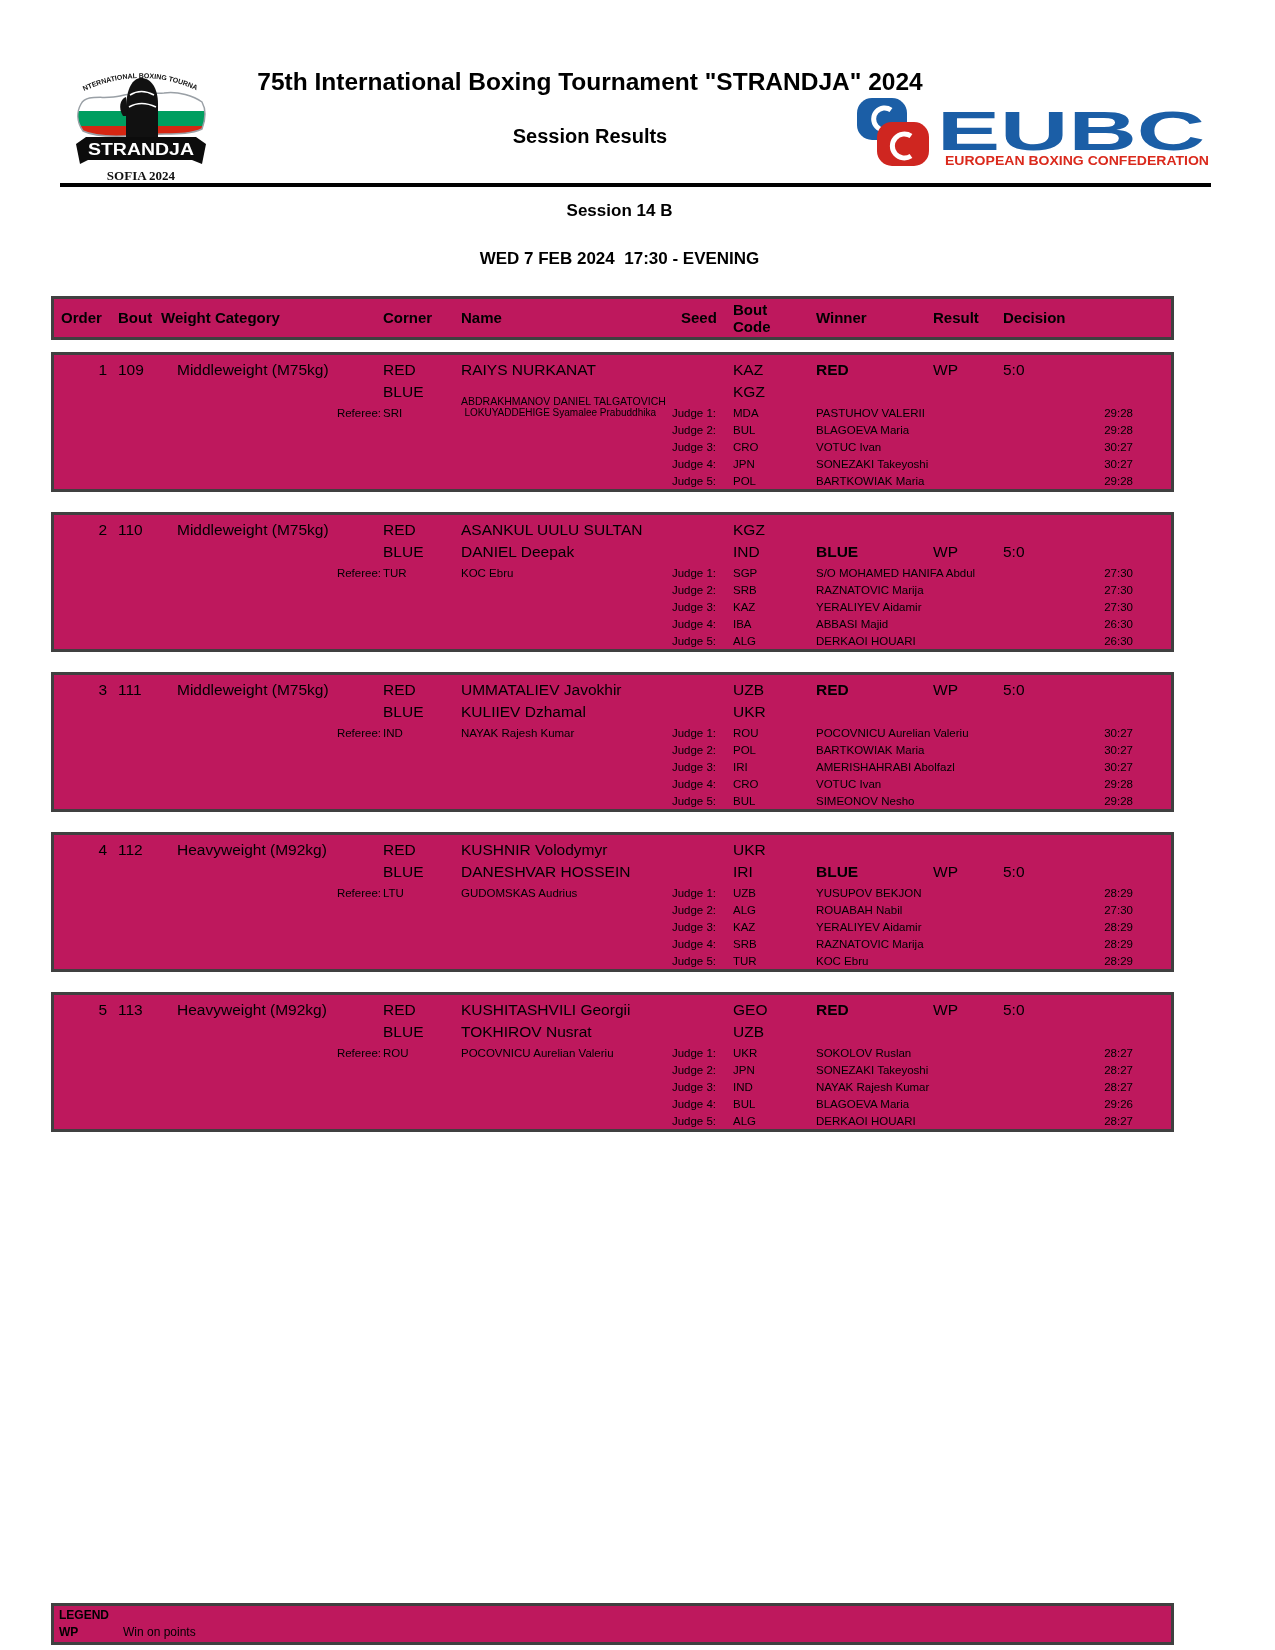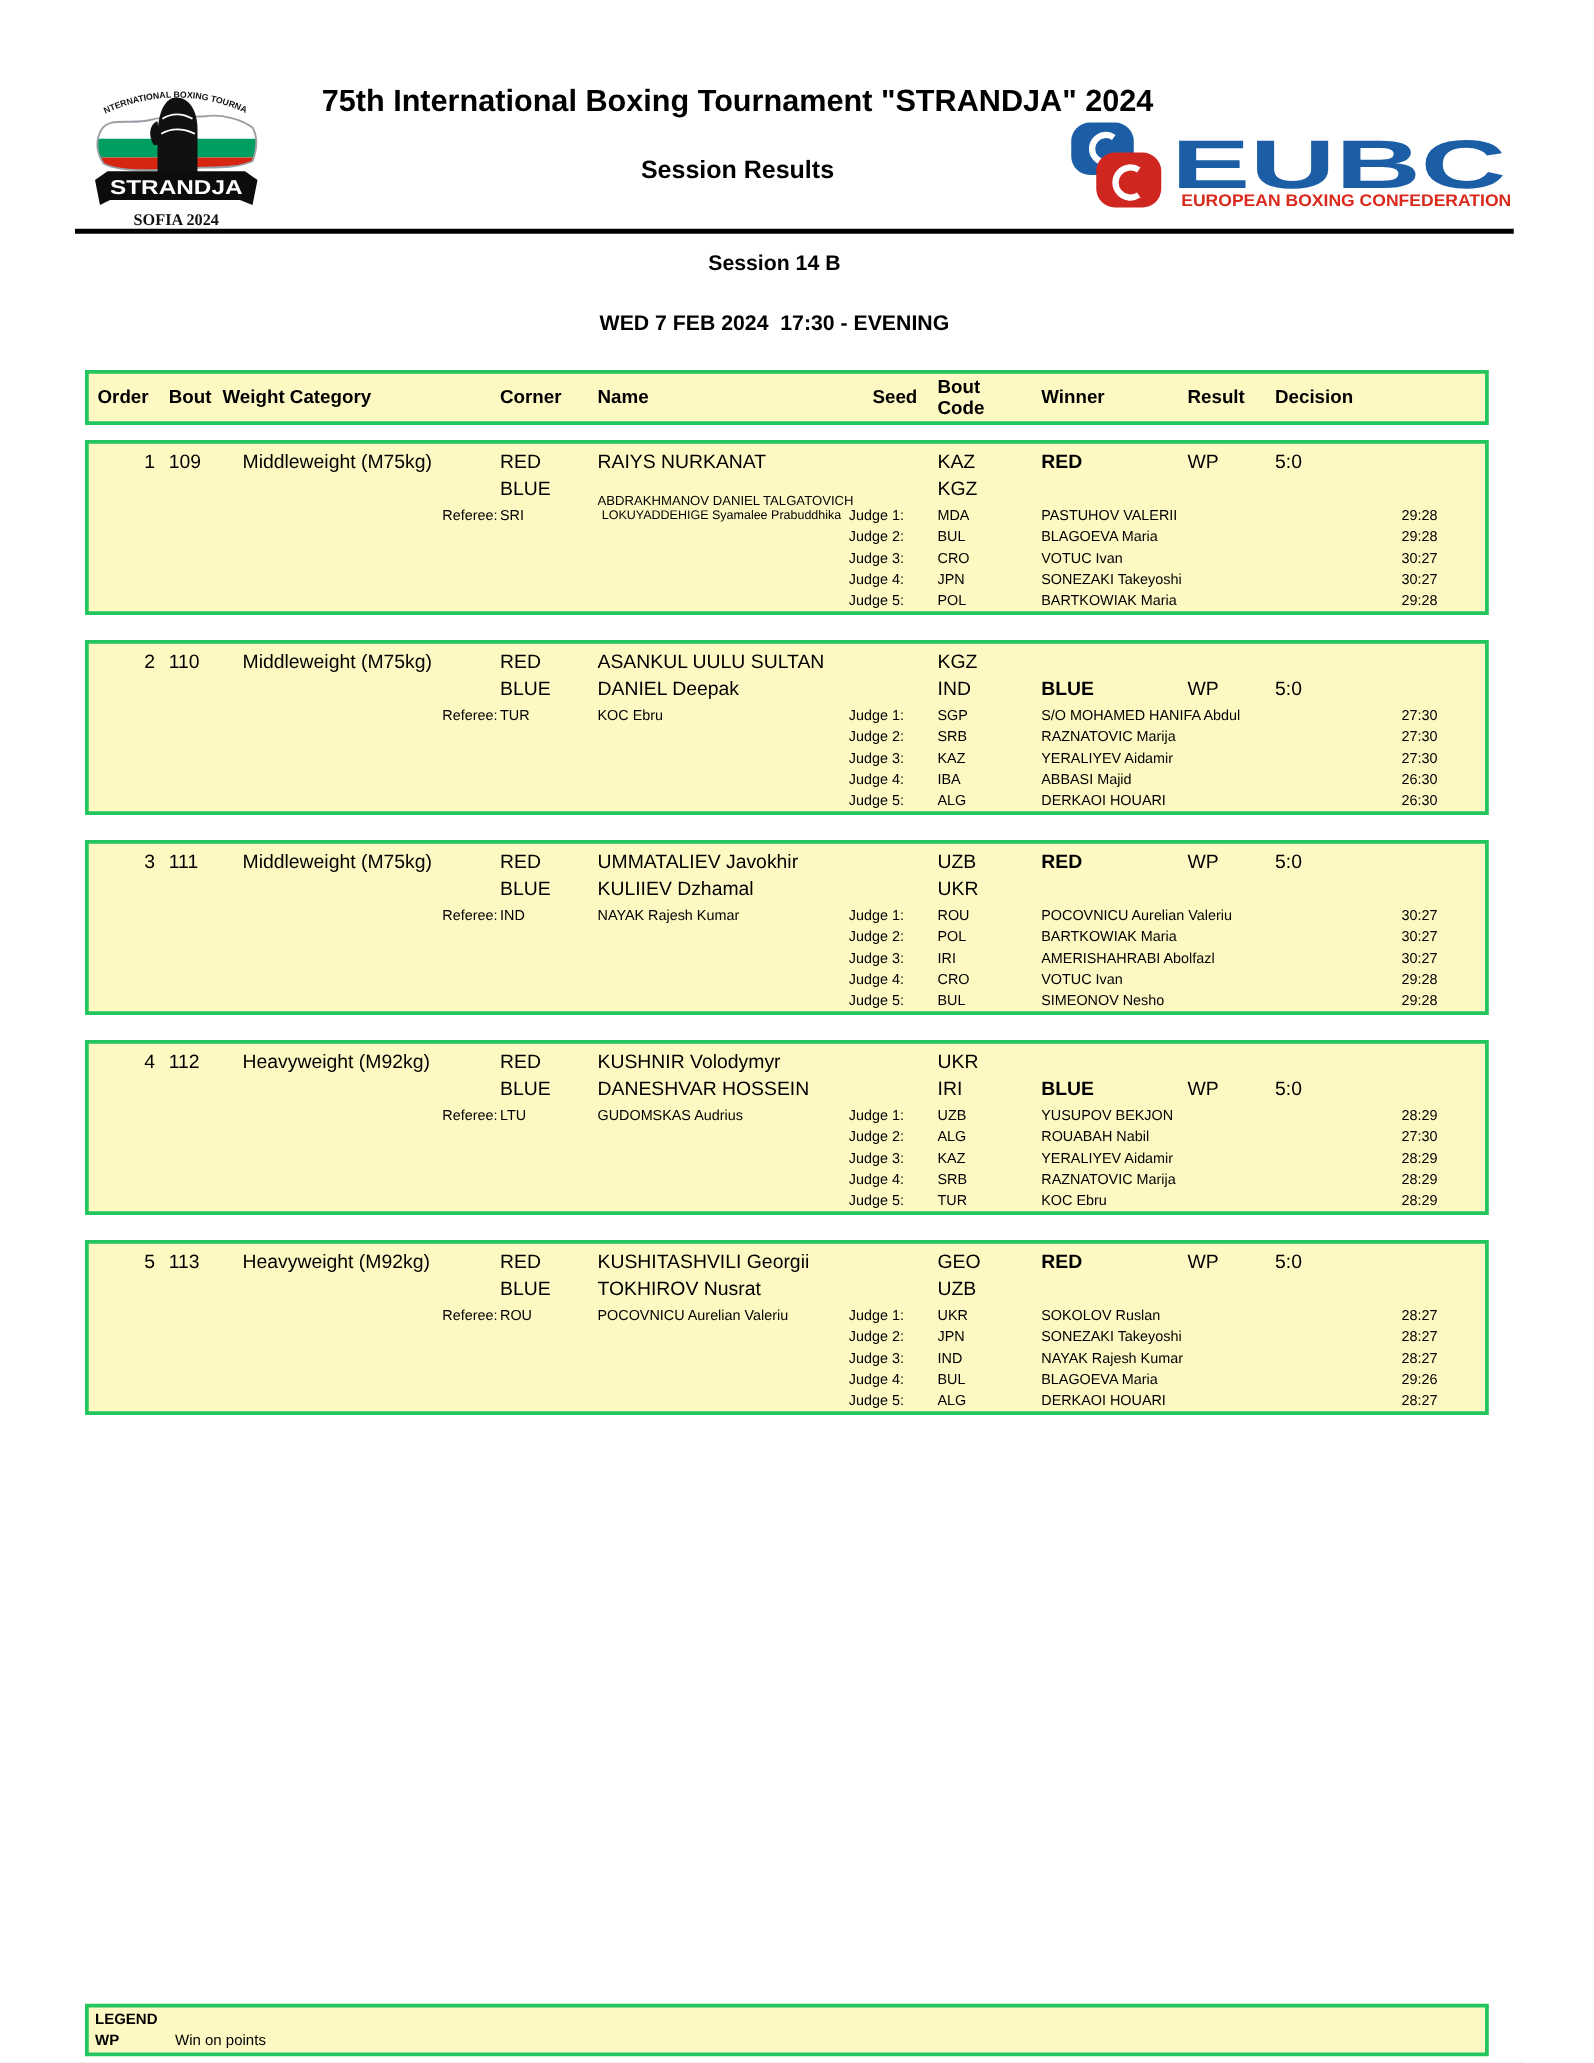--- a/index.html
+++ b/index.html
@@ -5,39 +5,39 @@
   html,body{margin:0;padding:0;background:#e8e8e8;}
   .page{position:relative;width:1275px;height:1650px;background:#fff;margin:0 auto;
         font-family:"Liberation Sans",sans-serif;color:#000;overflow:hidden;}
   .abs{position:absolute;}
   .ctr{text-align:center;}
   .title{left:0;top:68px;width:1180px;font-size:24.5px;font-weight:bold;}
   .subtitle{left:0;top:125px;width:1180px;font-size:20px;font-weight:bold;}
   .rule{left:60px;top:183px;width:1151px;height:4px;background:#000;}
   .session-name{left:58px;top:201px;width:1123px;font-size:17px;font-weight:bold;}
   .session-dt{left:58px;top:249px;width:1123px;font-size:17px;font-weight:bold;white-space:pre;}
-  .frame{position:absolute;left:68px;width:1117px;border:3px solid #22c55e;background:#fef9c3;}
+  .frame{position:absolute;left:51px;width:1117px;border:3px solid #404040;background:#be185d;}
   .hdrbox{top:296px;height:38px;}
   .hdrbox span{position:absolute;font-size:15px;font-weight:bold;white-space:nowrap;}
   .hy{top:10px;}
   .bout{height:134px;}
   .brow{position:absolute;left:0;right:0;height:20px;}
   .brow span{position:absolute;top:0;white-space:nowrap;}
   .main span{font-size:15.5px;}
   .off span{font-size:11.5px;}
   .r1{top:6px;} .r2{top:28px;}
   .o0{top:52px;} .o1{top:69px;} .o2{top:86px;} .o3{top:103px;} .o4{top:120px;}
   .c-order{left:7px;width:46px;text-align:right;}
   .c-bout{left:64px;width:46px;}
   .c-weight{left:107px;width:218px;margin-left:16px;}
   .c-corner{left:329px;width:72px;}
   .c-name{left:407px;width:212px;overflow:hidden;}
   .c-refname{left:407px;width:195px;overflow:hidden;}
   .c-reflabel{left:258px;width:69px;text-align:right;}
-  .c-jlabel{left:608px;width:64px;text-align:left;}
+  .c-jlabel{left:608px;width:64px;text-align:center;}
   .c-team{left:679px;width:76px;}
   .c-jname{left:762px;width:252px;overflow:hidden;}
   .c-winner{left:762px;width:112px;font-weight:bold;}
   .c-result{left:879px;width:62px;}
   .c-decision{left:949px;width:72px;}
   .c-score{right:38px;width:92px;text-align:right;}
   .fitw{display:inline-block;}
   .legend{top:1603px;height:36px;}
   .legend span{position:absolute;font-size:12px;white-space:nowrap;}
   .lg-title{left:5px;top:2px;font-weight:bold;}

